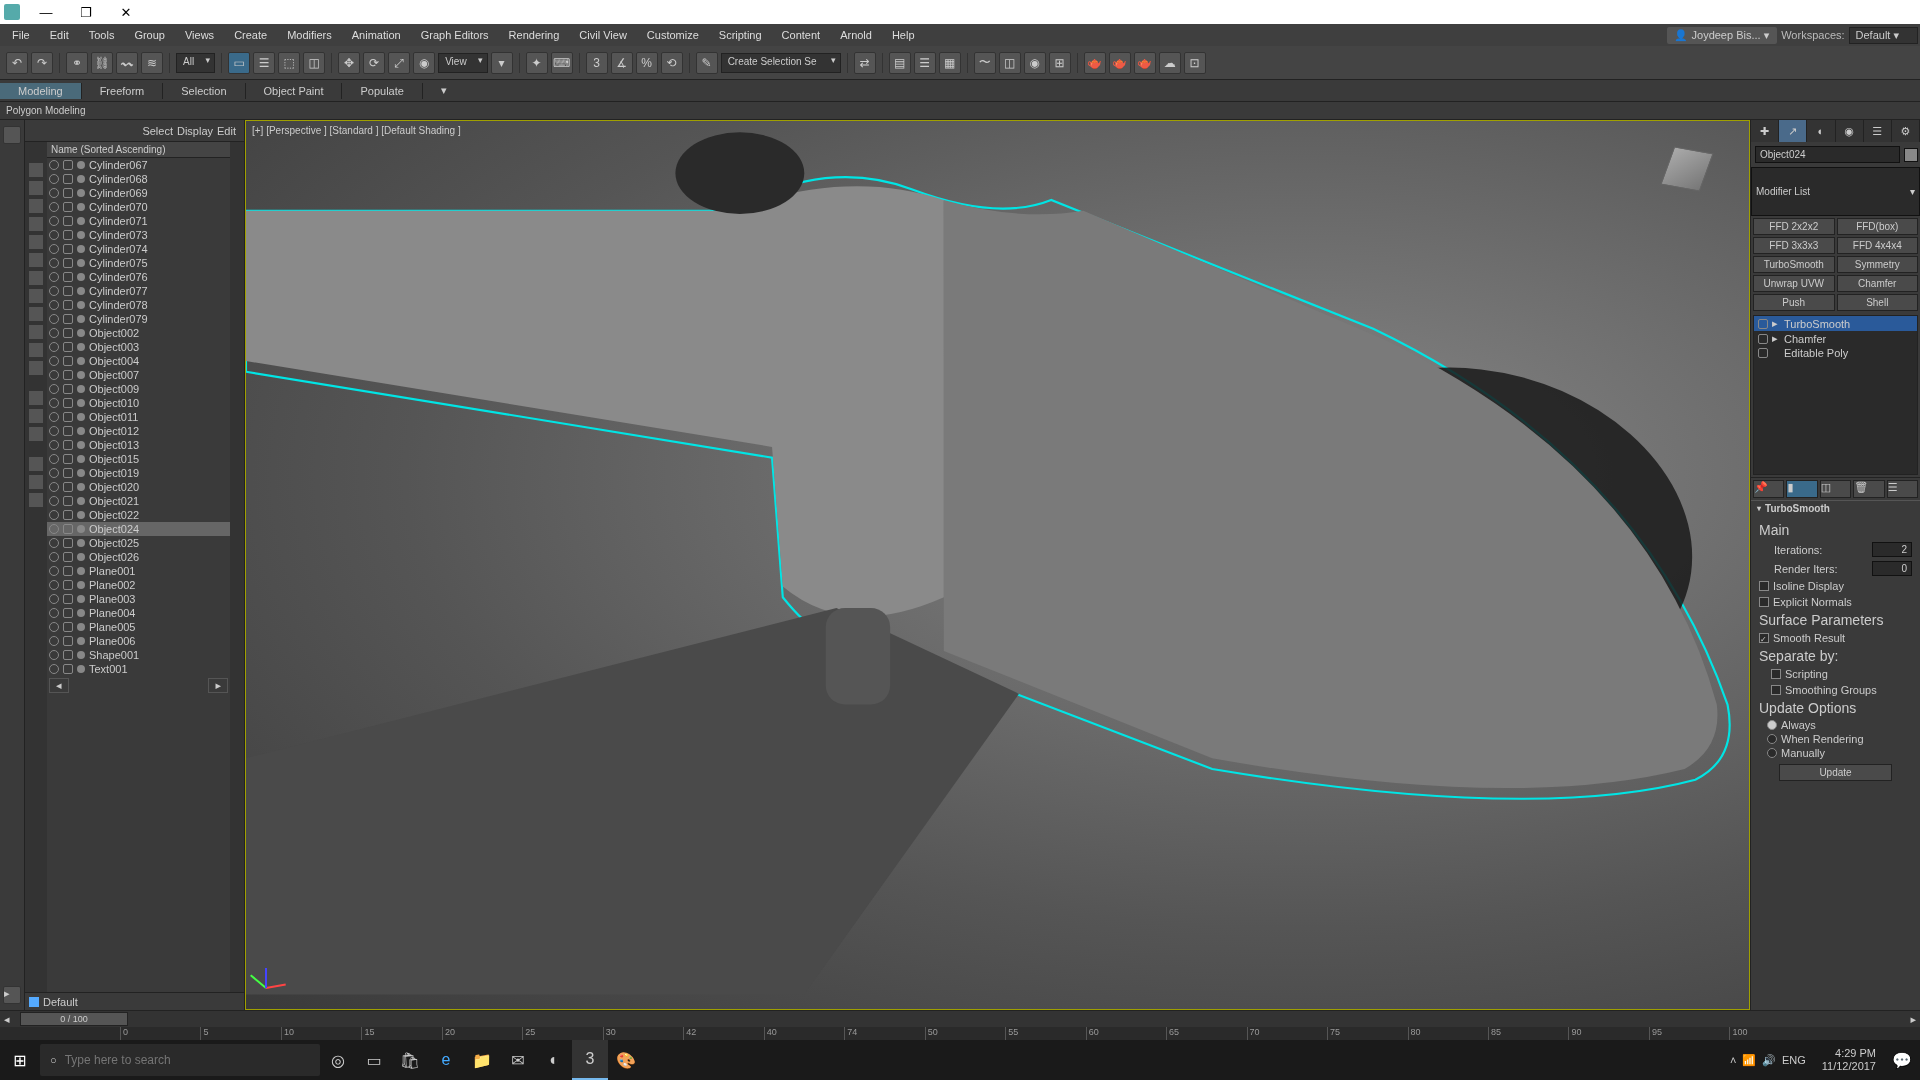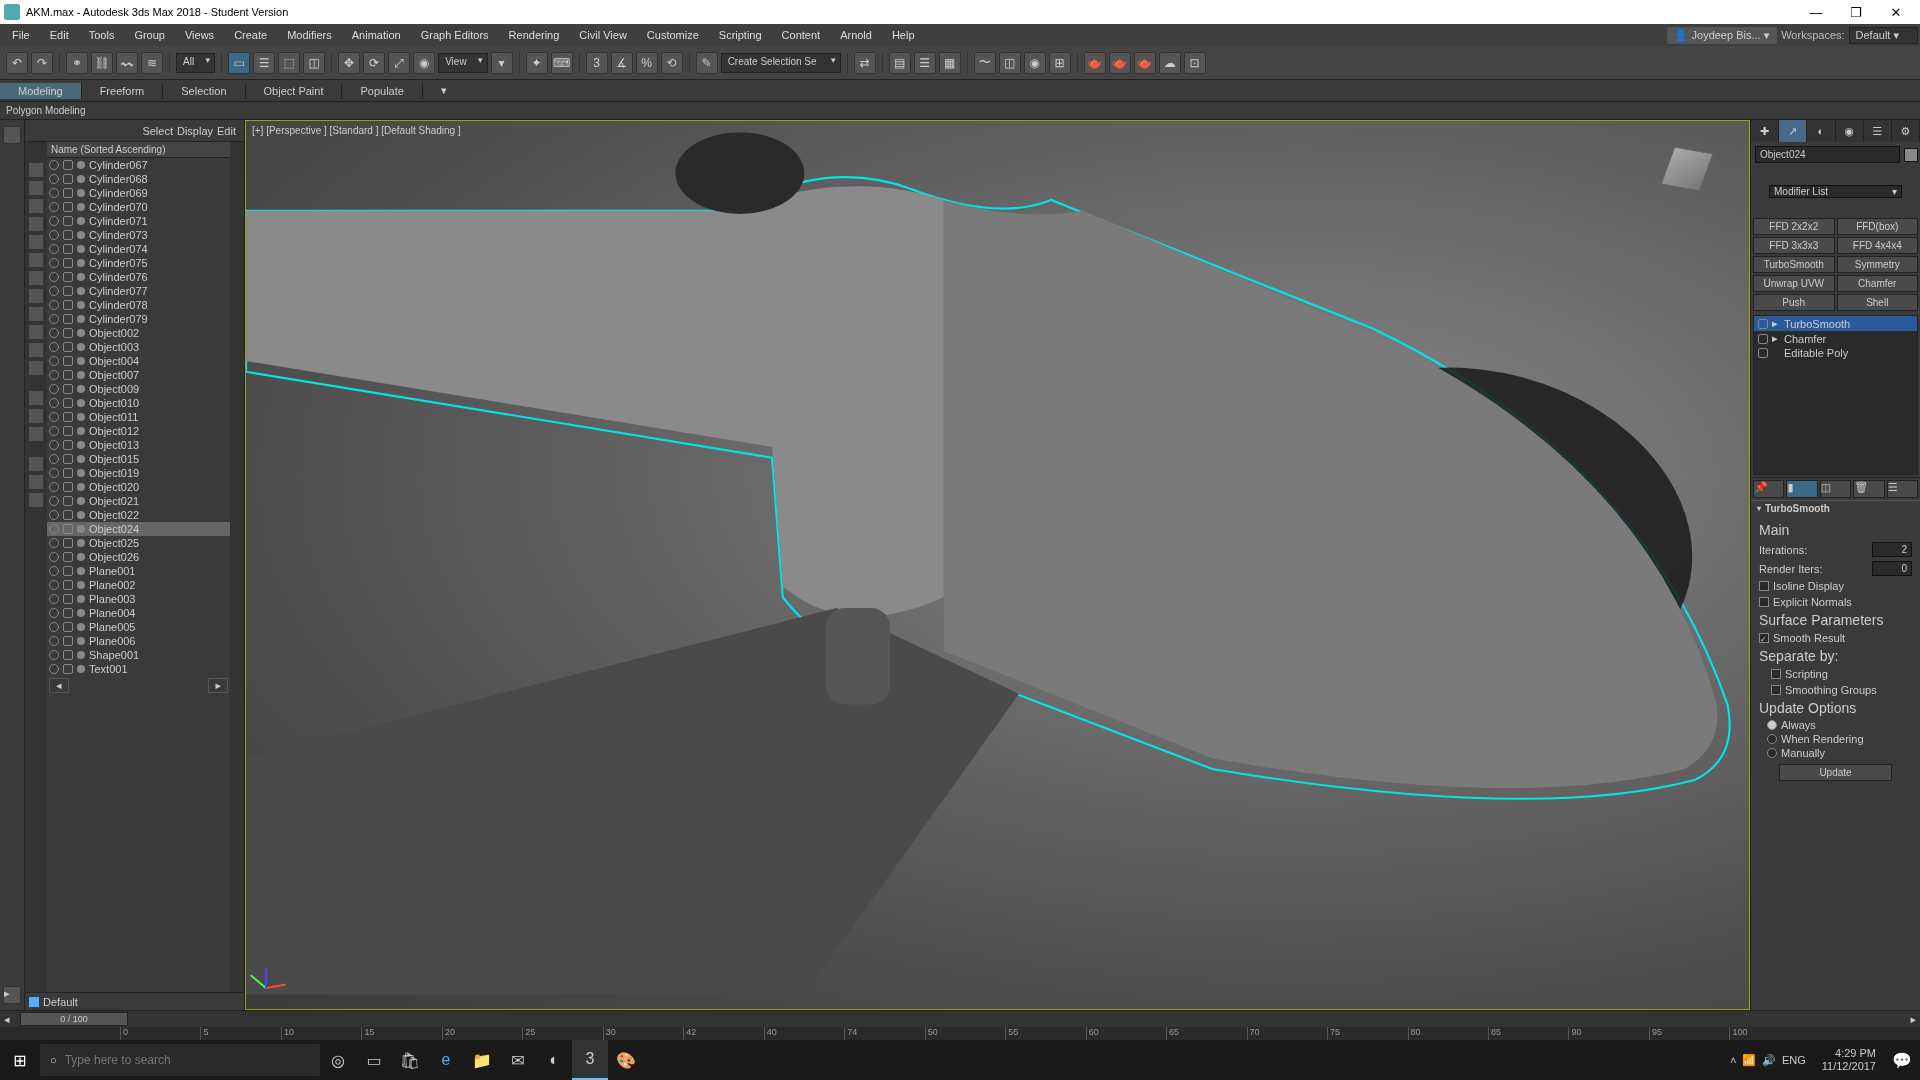--- a/index.html
+++ b/index.html
@@ -49,36 +49,36 @@
 .vp-axis .ax { position:absolute; width:20px; height:2px; left:10px; bottom:10px; transform-origin:left center; }
 .vp-axis .x { background:#f44; transform:rotate(-10deg); }
 .vp-axis .y { background:#4f4; transform:rotate(-140deg); }
 .vp-axis .z { background:#44f; transform:rotate(-90deg); }
 .vp-render { position:absolute; inset:0; background:radial-gradient(ellipse at 70% 40%, #888 0%, #555 60%, #3a3a3a 100%); }
 .cmdpanel { width:170px; background:#3a3a3a; border-left:1px solid #222; display:flex; flex-direction:column; }
 .cp-tabs { height:22px; display:flex; background:#333; }
 .cp-tabs .ct { flex:1; display:flex; align-items:center; justify-content:center; border-right:1px solid #222; }
 .cp-tabs .ct.active { background:#4a6a8a; }
 .cp-name { padding:2px 4px; background:#2a2a2a; border:1px solid #111; margin:2px; font-size:10px; }
-.cp-modlist { padding:0 4px; background:#2a2a2a; border:1px solid #111; margin:18px; font-size:10px; position:relative; }
+.cp-modlist { padding:18px 4px; background:#2a2a2a; border:1px solid #111; margin:0; font-size:10px; position:relative; }
 .cp-modlist::after { content:"▾"; position:absolute; right:4px; }
 .cp-btns { display:flex; flex-wrap:wrap; padding:2px; gap:2px; }
 .cp-btn { width:calc(50% - 1px); background:#4a4a4a; border:1px solid #222; padding:2px; text-align:center; font-size:10px; }
 .cp-stack { margin:2px; border:1px solid #222; background:#2a2a2a; min-height:160px; }
 .cp-stack .srow { display:flex; align-items:center; padding:1px 4px; font-size:10px; gap:4px; }
 .cp-stack .srow.sel { background:#2a5a9a; color:#fff; }
 .cp-stack .srow .seye { width:10px; height:10px; border:1px solid #888; border-radius:2px; }
 .cp-stkbtns { display:flex; padding:2px; gap:2px; border-top:1px solid #222; }
 .cp-stkbtns .sb { flex:1; height:18px; background:#4a4a4a; border:1px solid #222; }
 .cp-stkbtns .sb.on { background:#3a6a8a; }
 .cp-roll { border-top:1px solid #555; }
 .cp-rollhdr { background:#3a3a3a; padding:2px 6px; font-size:10px; font-weight:bold; display:flex; align-items:center; gap:4px; }
 .cp-rollhdr::before { content:"▾"; font-size:8px; }
 .cp-rollbody { padding:4px 8px; font-size:10px; }
-.cp-field { display:flex; align-items:center; justify-content:space-between; padding:2px 0; }
+.cp-field { display:flex; align-items:center; justify-content:space-between; padding:2px 0;margin-left:15px; }
 .cp-field .spin { background:#2a2a2a; border:1px solid #111; padding:1px 4px; width:40px; text-align:right; font-size:10px; position:relative; }
 .cp-check { display:flex; align-items:center; gap:4px; padding:2px 0; }
 .cp-check .cb { width:10px; height:10px; border:1px solid #888; background:#2a2a2a; }
 .cp-check .cb.on::after { content:"✓"; font-size:8px; position:relative; top:-2px; left:0; }
 .cp-radio { display:flex; align-items:center; gap:4px; padding:1px 0 1px 8px; }
 .cp-radio .rb { width:10px; height:10px; border:1px solid #888; border-radius:50%; background:#2a2a2a; }
 .cp-radio .rb.on { background:#ccc; }
 .cp-sub { font-size:14px; padding:2px 0; color:#ccc; }
 .cp-upd { background:#4a4a4a; border:1px solid #222; padding:2px; text-align:center; margin:4px 20px; font-size:10px; }
 .timebar { position:absolute; left:0; right:0; bottom:35px; height:35px; background:#3a3a3a; border-top:1px solid #222; }
@@ -102,21 +102,20 @@
 .taskbar .ticon.active { border-bottom:2px solid #76b9ed; }
 .taskbar .tray { margin-left:auto; display:flex; align-items:center; gap:6px; padding:0 8px; font-size:10px; color:#fff; }
 .taskbar .clock { text-align:right; line-height:1.2; font-size:10px; color:#fff; padding:0 8px; }
 svg.model { position:absolute; inset:0; width:100%; height:100%; }
 </style>
 </head>
 <body>
 
 <div class="titlebar">
   <div class="icon"></div>
-  <div class="title">AKM.max - Autodesk 3ds Max 2018 - Student Version</div>
   <div class="winbtn">—</div>
   <div class="winbtn">❐</div>
   <div class="winbtn">✕</div>
 </div>
 
 <div class="menubar">
   <span id="menuitems" style="display: contents;"><span class="mitem">File</span><span class="mitem">Edit</span><span class="mitem">Tools</span><span class="mitem">Group</span><span class="mitem">Views</span><span class="mitem">Create</span><span class="mitem">Modifiers</span><span class="mitem">Animation</span><span class="mitem">Graph Editors</span><span class="mitem">Rendering</span><span class="mitem">Civil View</span><span class="mitem">Customize</span><span class="mitem">Scripting</span><span class="mitem">Content</span><span class="mitem">Arnold</span><span class="mitem">Help</span></span>
   <div class="spacer"></div>
   <div class="usr">👤 <span>Joydeep Bis...</span> ▾</div>
   <div class="ws">Workspaces:</div>

